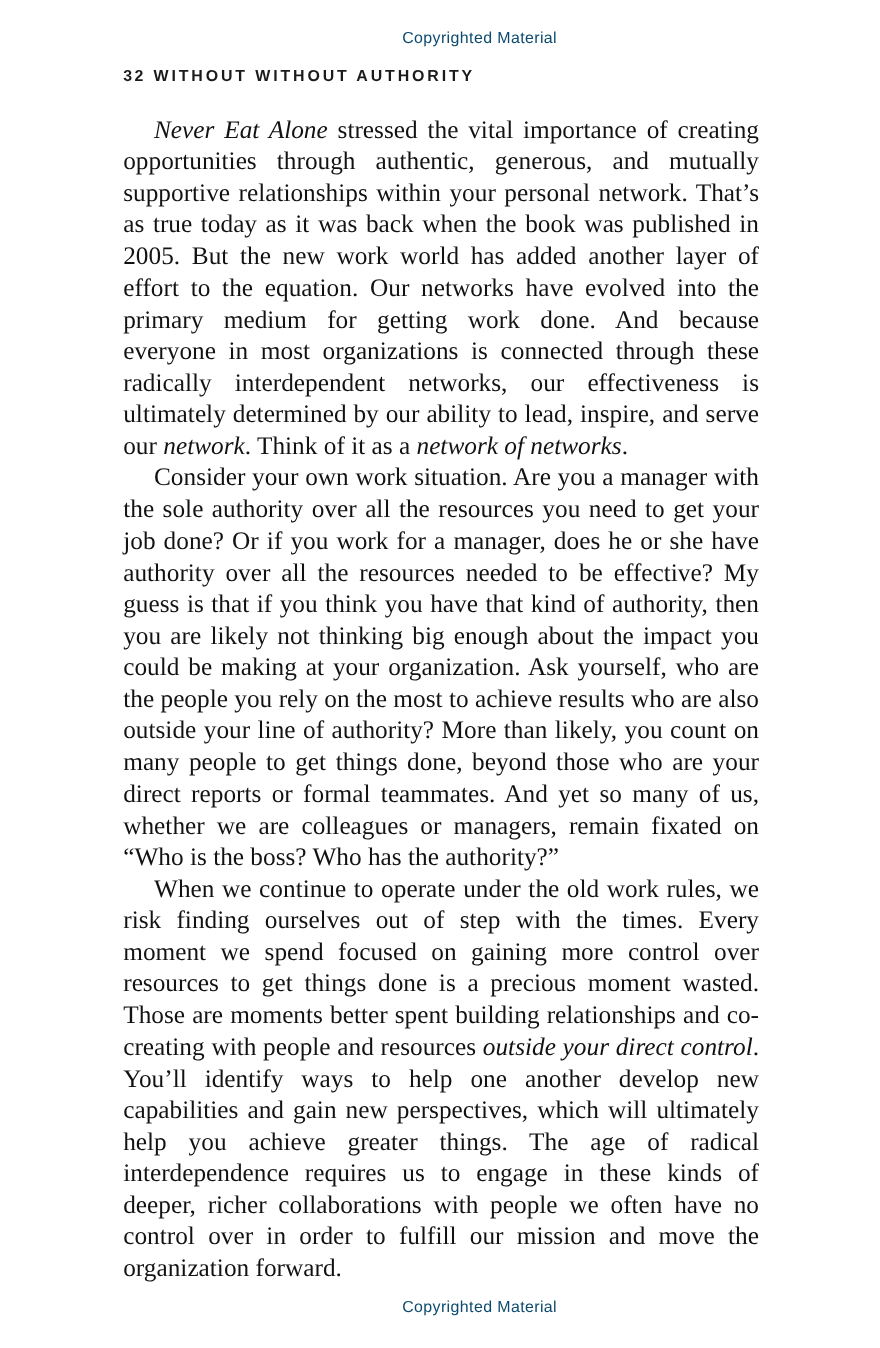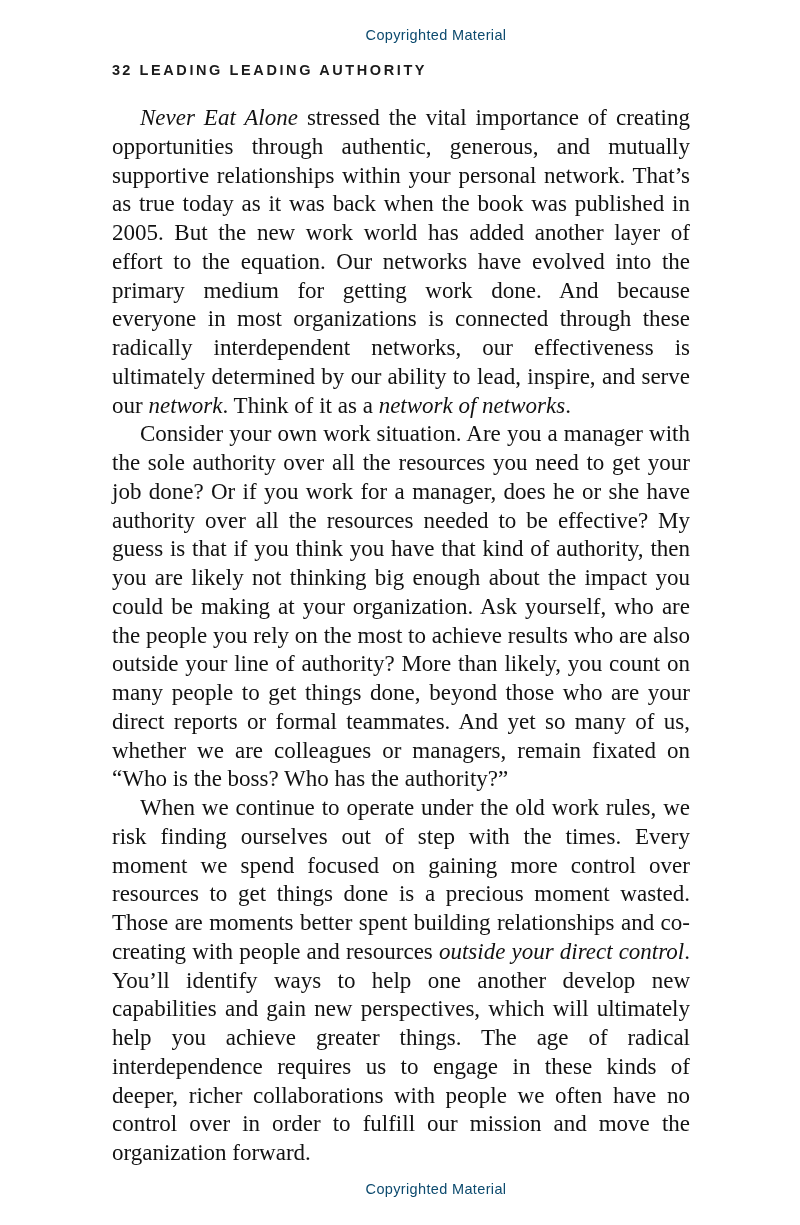--- a/index.html
+++ b/index.html
@@ -70,21 +70,21 @@
   }
 </style>
 </head>
 <body>
 
 <div class="page">
 
   <div class="watermark watermark-top">Copyrighted Material</div>
 
   <div class="running-head">
-    <span class="folio">32</span><span>LEADING LEADING AUTHORITY</span>
+    <span class="folio">32</span><span>WITHOUT WITHOUT AUTHORITY</span>
   </div>
 
   <div class="body-text">
       <p><em>Never Eat Alone</em> stressed the vital importance of creating opportunities through authentic, generous, and mutually supportive relationships within your personal network. That’s as true today as it was back when the book was published in 2005. But the new work world has added another layer of effort to the equation. Our networks have evolved into the primary medium for getting work done. And because everyone in most organizations is connected through these radically interdependent networks, our effectiveness is ultimately determined by our ability to lead, inspire, and serve our <em>network</em>. Think of it as a <em>network of networks</em>.</p>
       <p>Consider your own work situation. Are you a manager with the sole authority over all the resources you need to get your job done? Or if you work for a manager, does he or she have authority over all the resources needed to be effective? My guess is that if you think you have that kind of authority, then you are likely not thinking big enough about the impact you could be making at your organization. Ask yourself, who are the people you rely on the most to achieve results who are also outside your line of authority? More than likely, you count on many people to get things done, beyond those who are your direct reports or formal teammates. And yet so many of us, whether we are colleagues or managers, remain fixated on “Who is the boss? Who has the authority?”</p>
       <p>When we continue to operate under the old work rules, we risk finding ourselves out of step with the times. Every moment we spend focused on gaining more control over resources to get things done is a precious moment wasted. Those are moments better spent building relationships and co-creating with people and resources <em>outside your direct control</em>. You’ll identify ways to help one another develop new capabilities and gain new perspectives, which will ultimately help you achieve greater things. The age of radical interdependence requires us to engage in these kinds of deeper, richer collaborations with people we often have no control over in order to fulfill our mission and move the organization forward.</p>
     </div>
 
   <div class="watermark watermark-bottom">Copyrighted Material</div>
 

